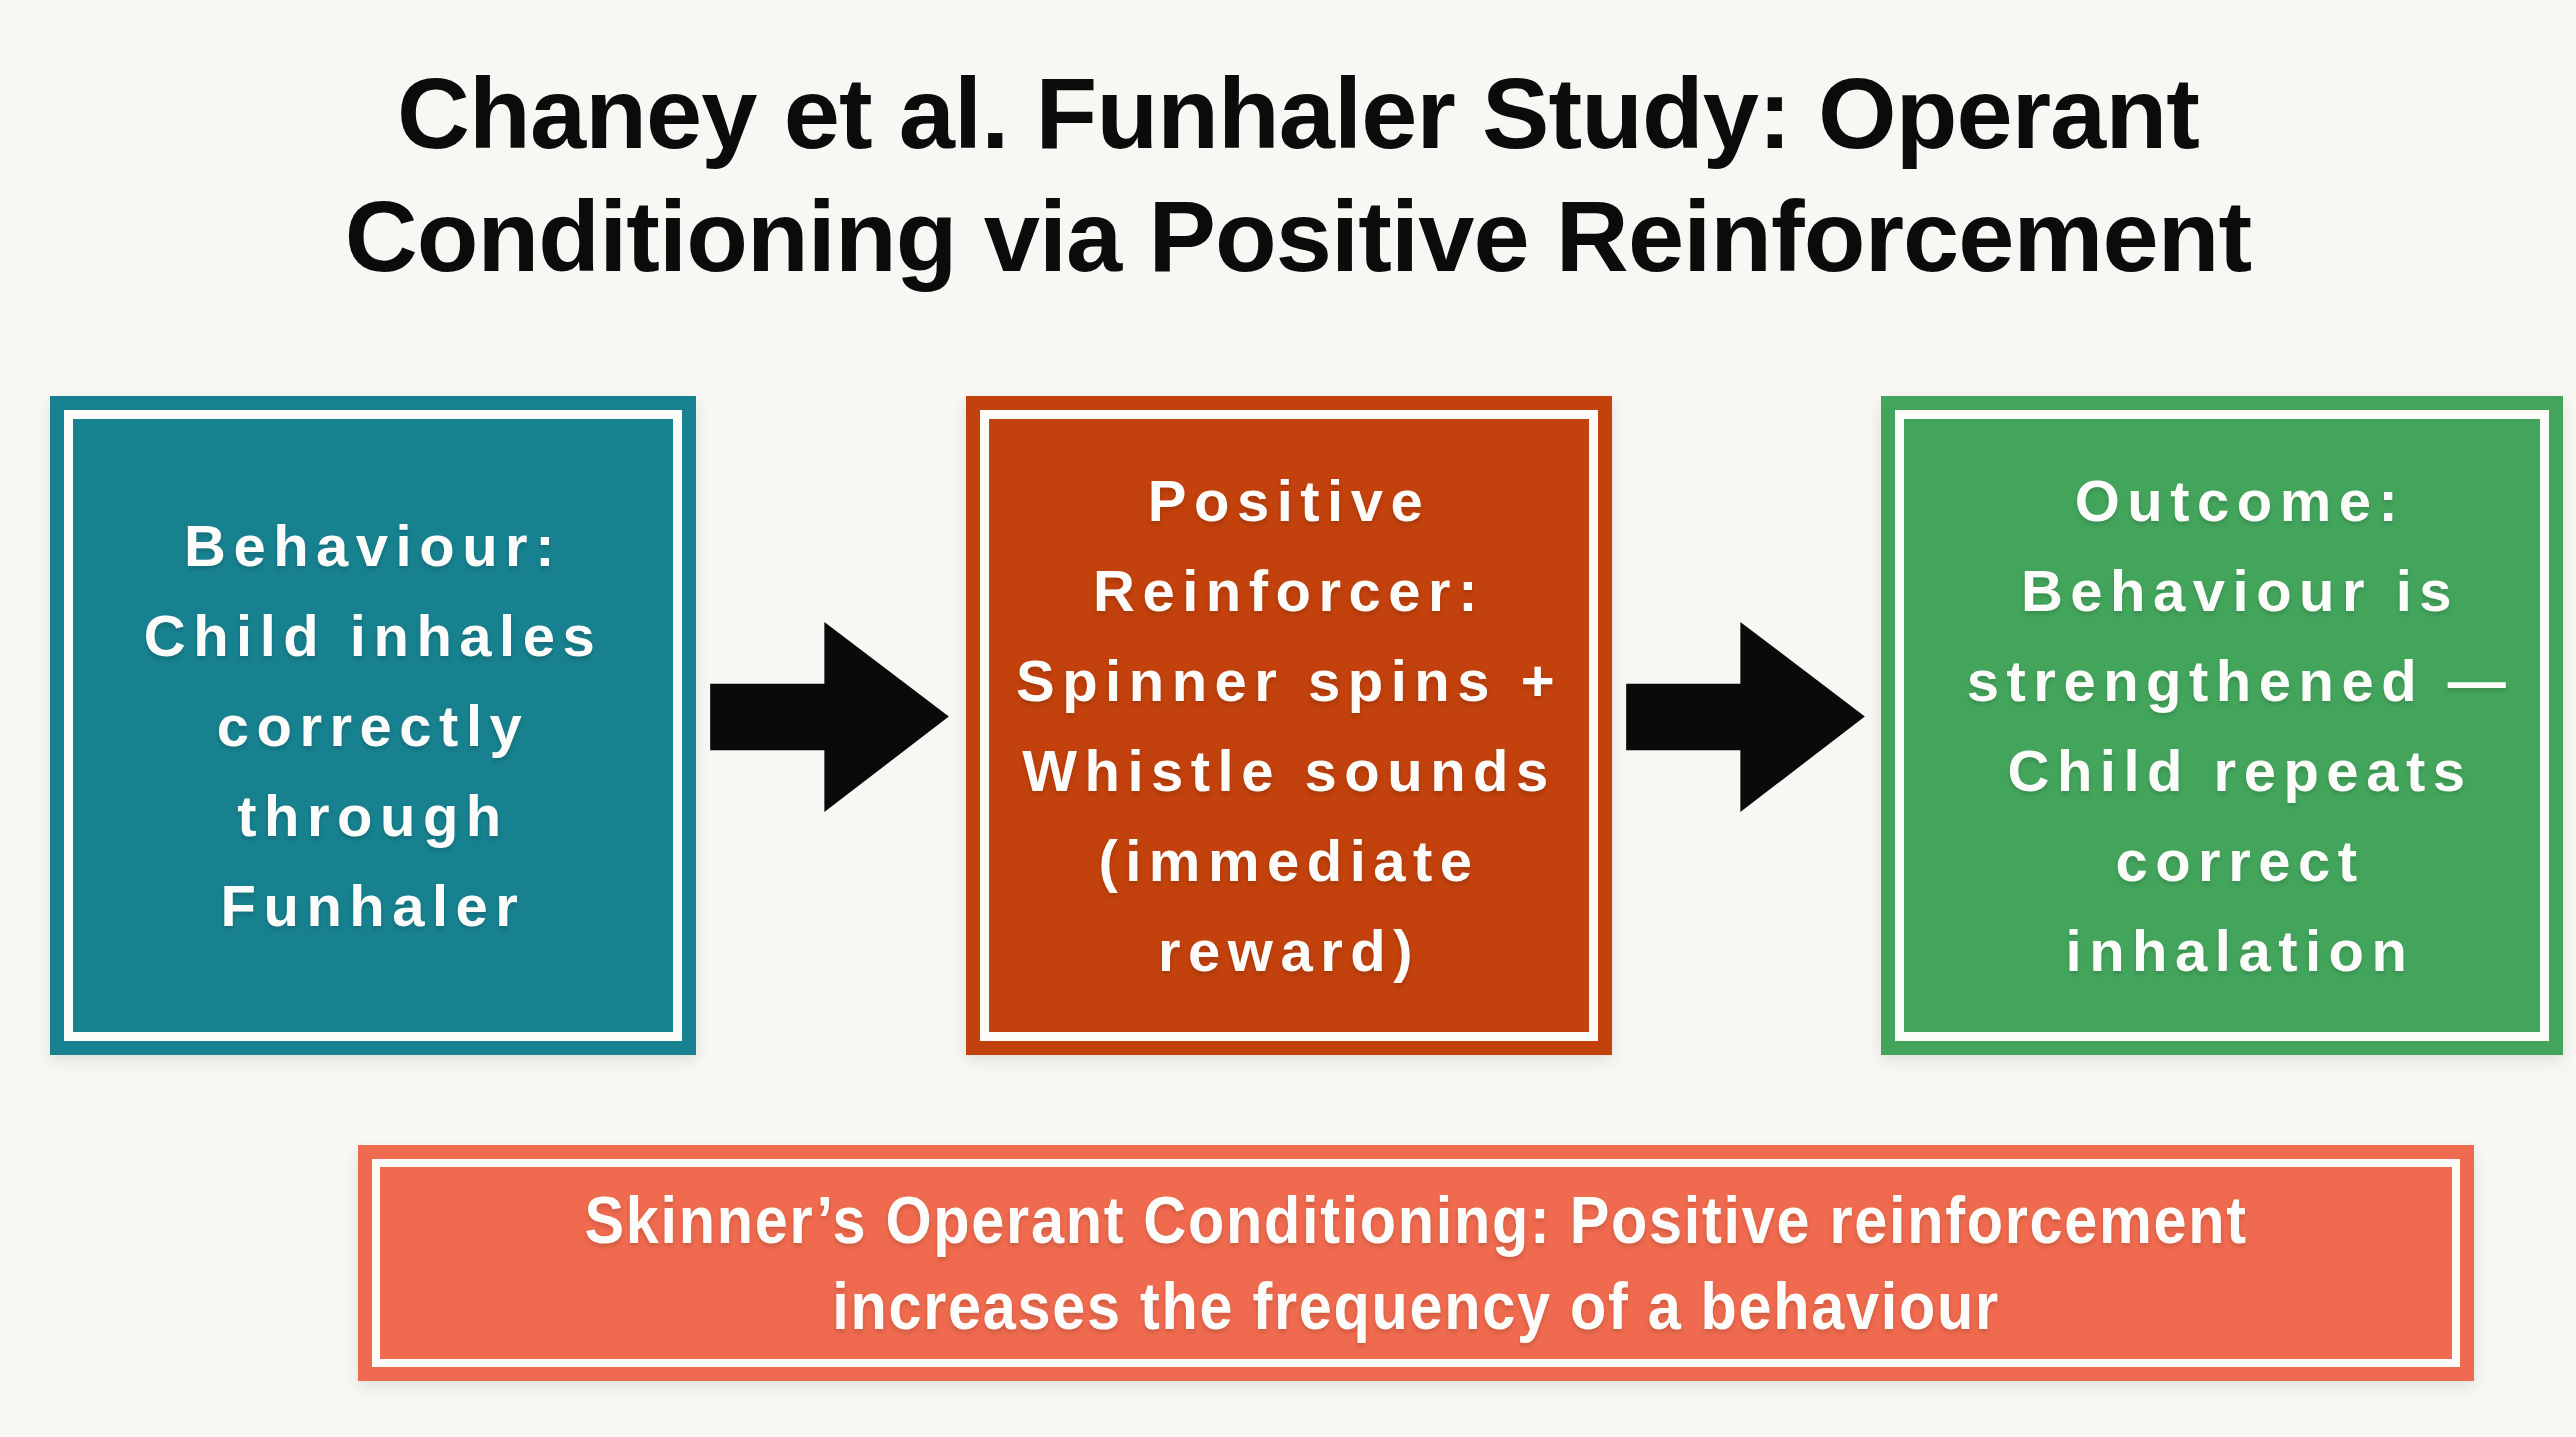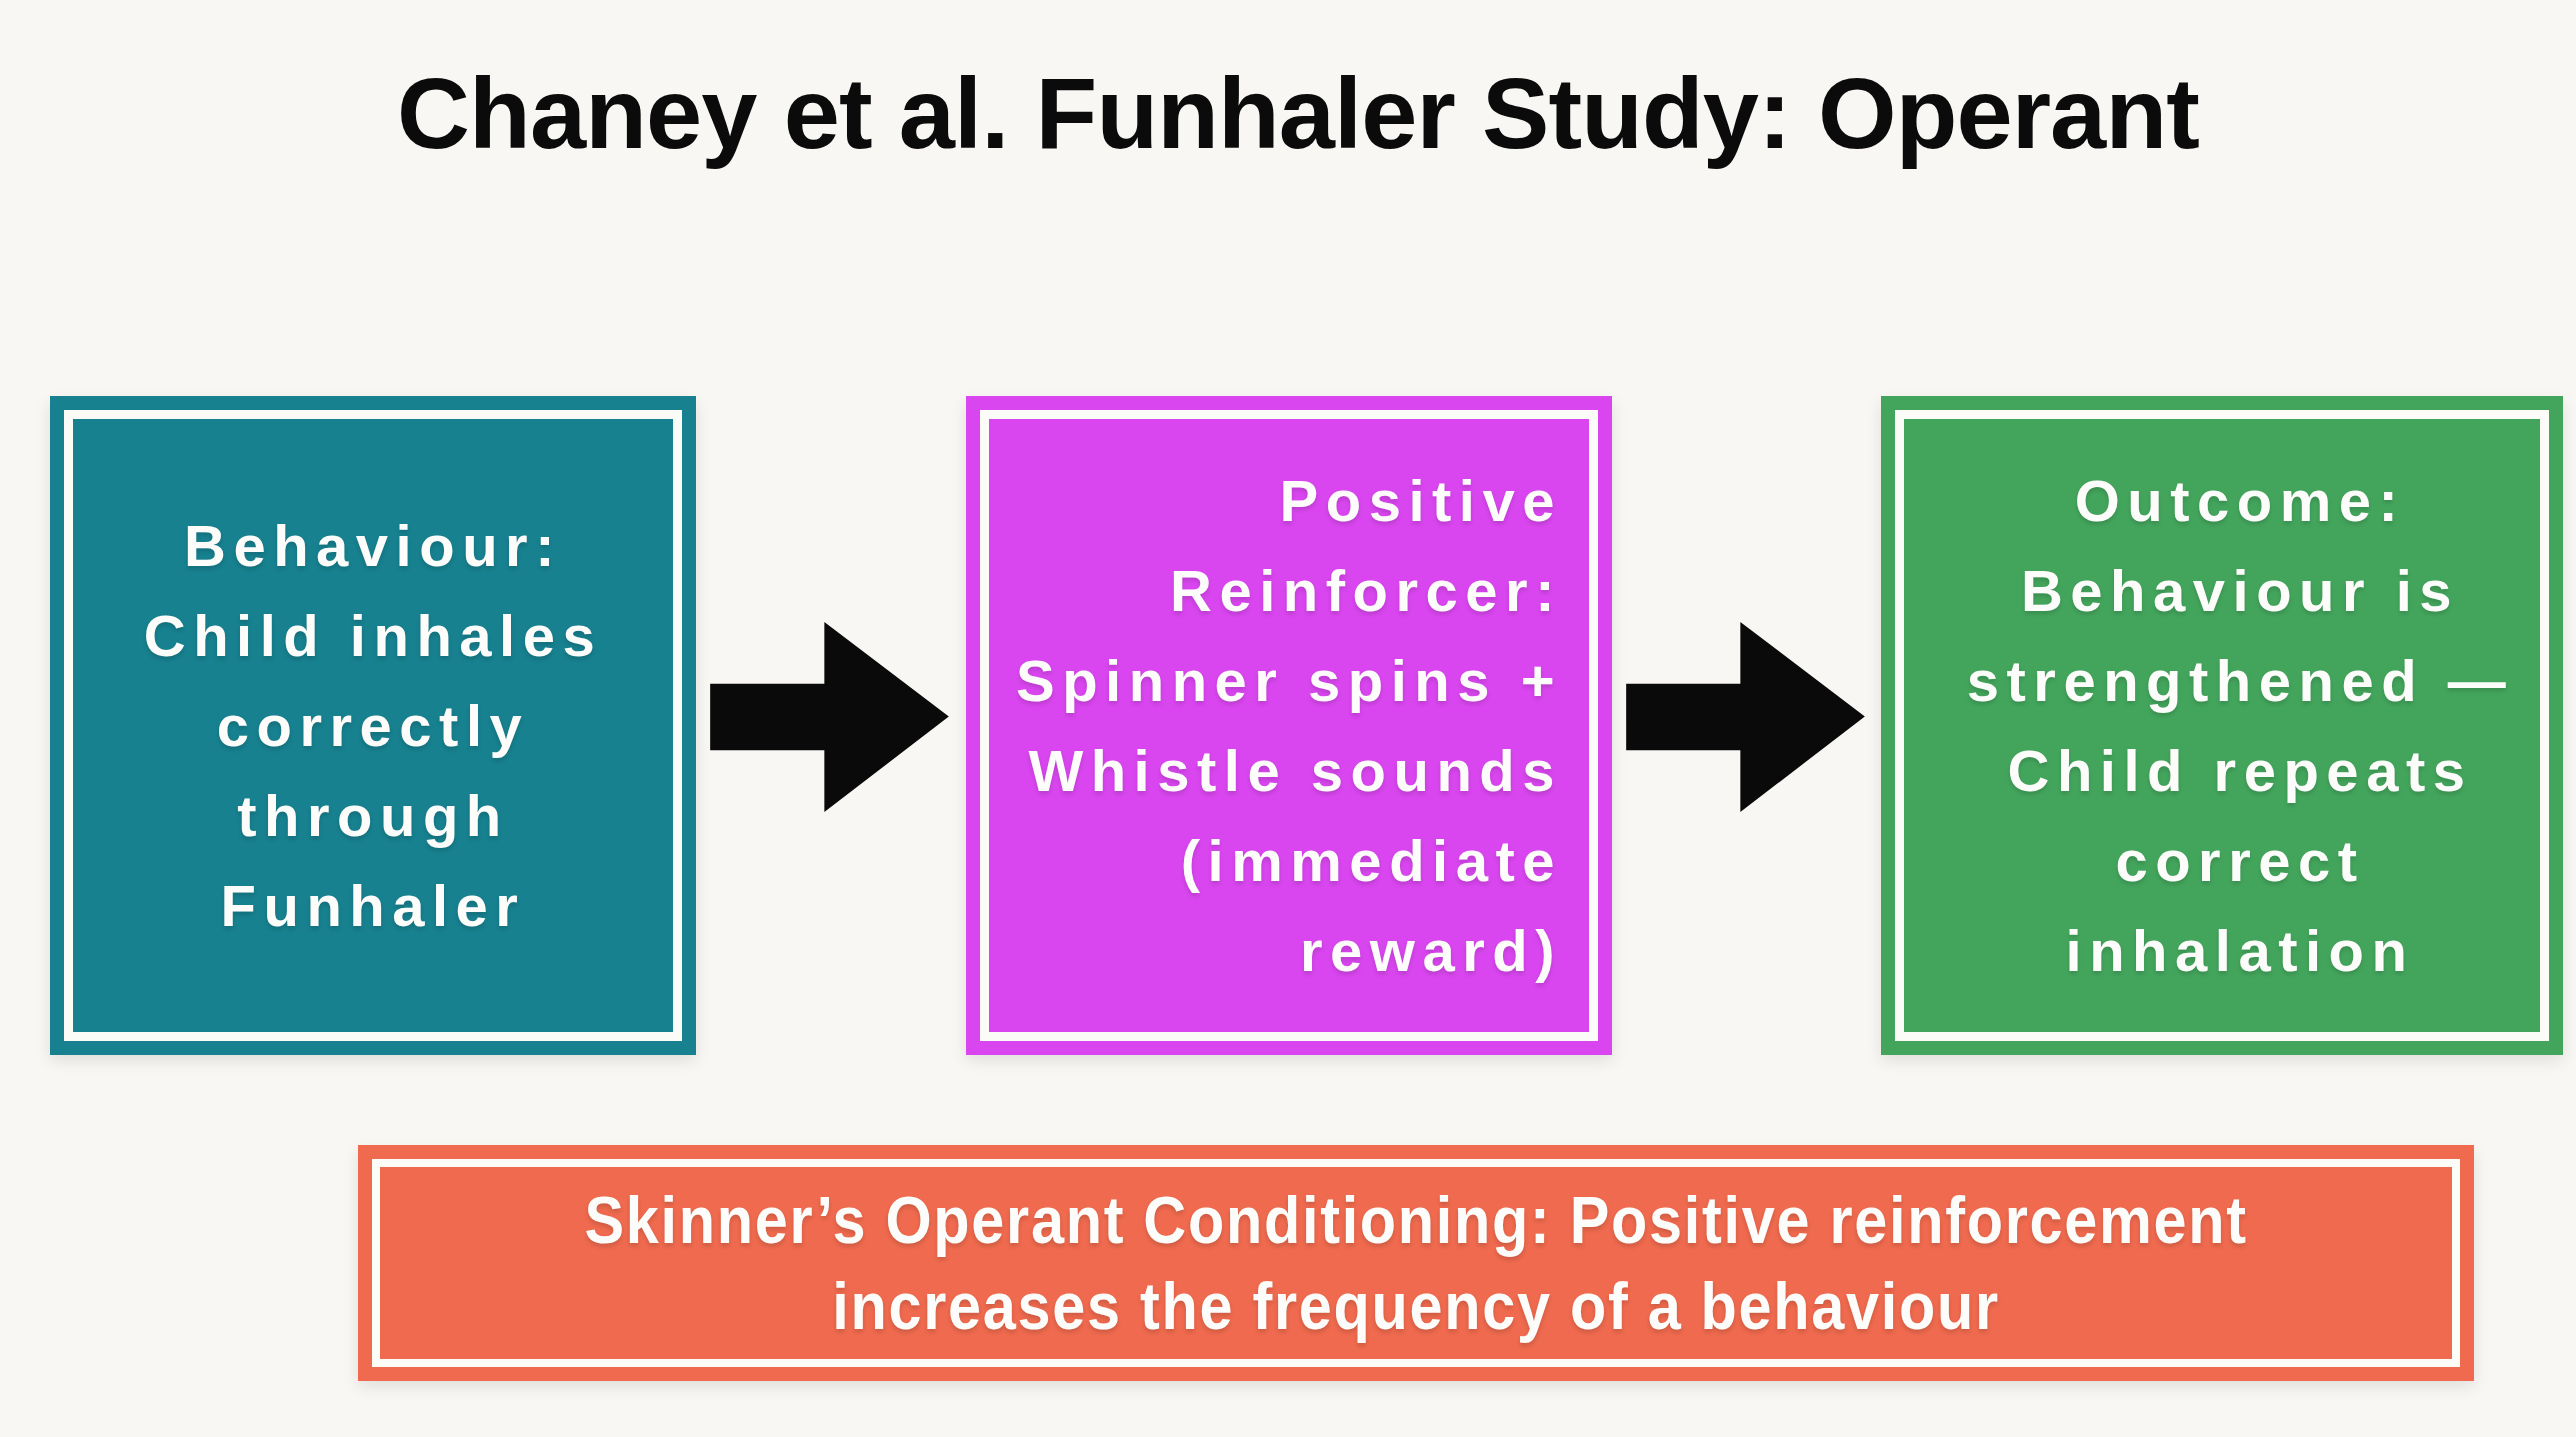--- a/index.html
+++ b/index.html
@@ -70,38 +70,39 @@
   }
   .line{display:block;}
 </style>
 </head>
 <body>
 
 <div class="canvas" style="background-color: rgb(248, 247, 244);">
 
   <h1 class="title" style="color: rgb(11, 11, 11); margin-left: 20px;">
     <span class="tline">Chaney et al. Funhaler Study: Operant</span>
+    <span class="tline">Conditioning via Positive Reinforcement</span>
   </h1>
 
   <section class="box box-teal" style="background-color: rgb(23, 129, 143);">
     <div class="inner-frame" style="border-color: rgb(251, 251, 248);"></div>
     <div class="box-text" style="color: rgb(252, 252, 250);">
       <span class="line">Behaviour:</span>
       <span class="line">Child inhales</span>
       <span class="line">correctly</span>
       <span class="line">through</span>
       <span class="line">Funhaler</span>
     </div>
   </section>
 
   <svg class="arrow arrow-1" viewBox="0 0 255 203" aria-hidden="true">
     <polygon points="0,66 122,66 122,0 255,101 122,203 122,137 0,137" style="fill: rgb(10, 10, 10);"></polygon>
   </svg>
 
-  <section class="box box-gold" style="background-color: #d946ef; text-align: right;">
+  <section class="box box-gold" style="background-color: #c2410c;">
     <div class="inner-frame" style="border-color: rgb(251, 251, 248);"></div>
     <div class="box-text" style="color: rgb(252, 252, 250);">
       <span class="line">Positive</span>
       <span class="line">Reinforcer:</span>
       <span class="line">Spinner spins +</span>
       <span class="line">Whistle sounds</span>
       <span class="line">(immediate</span>
       <span class="line">reward)</span>
     </div>
   </section>

